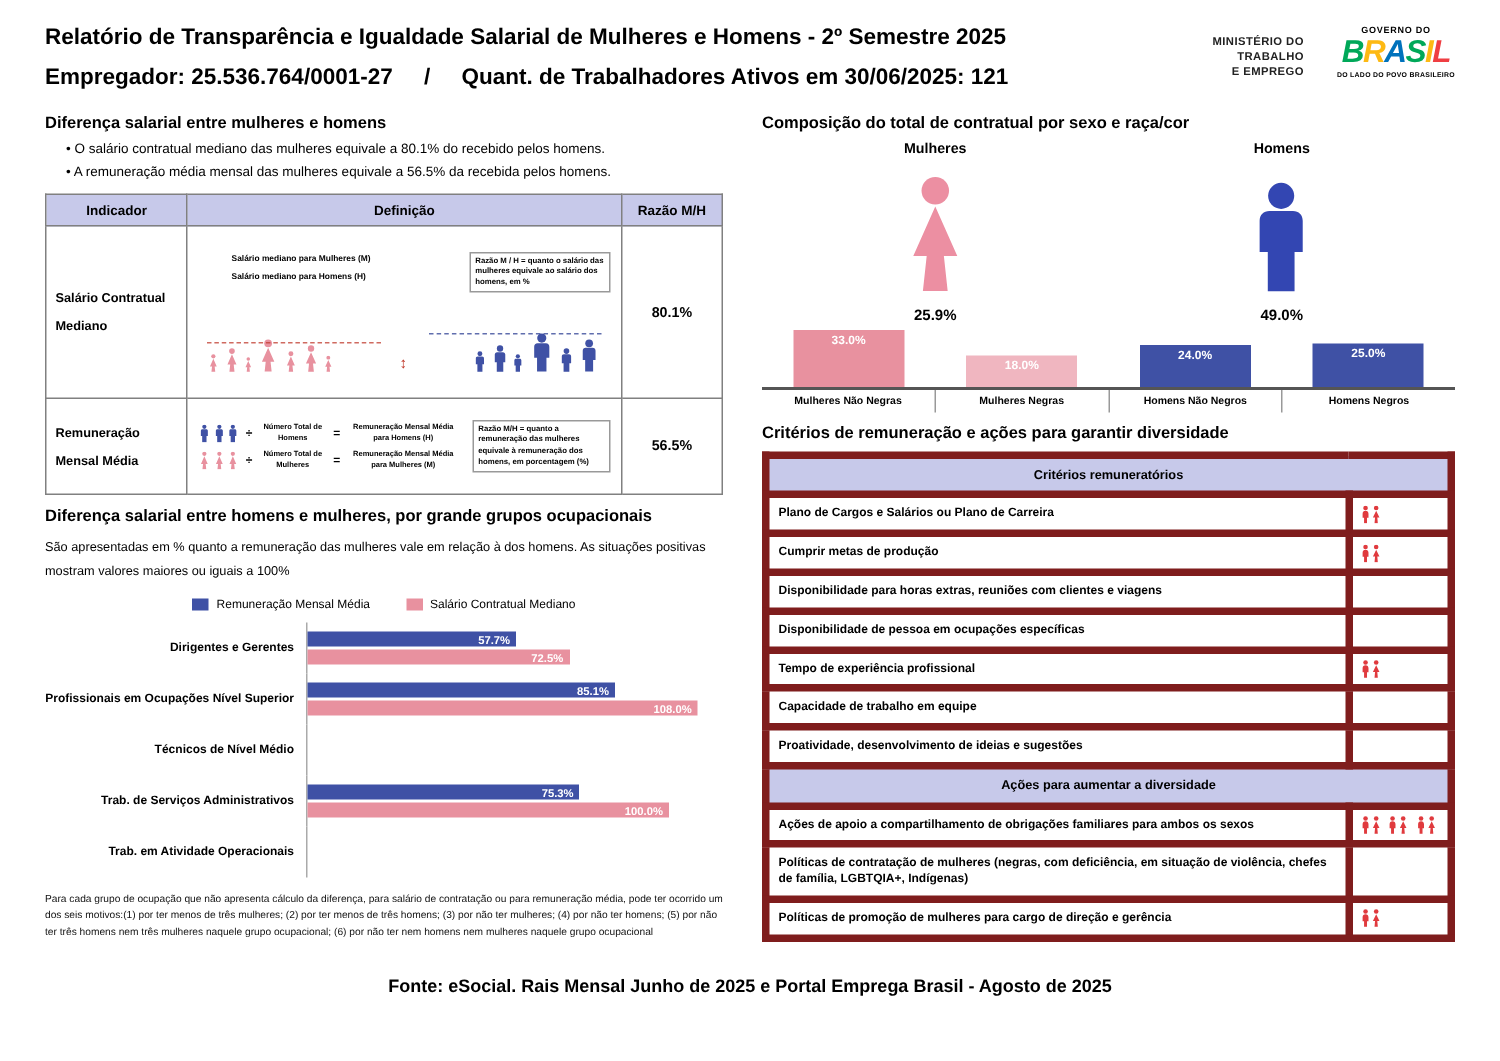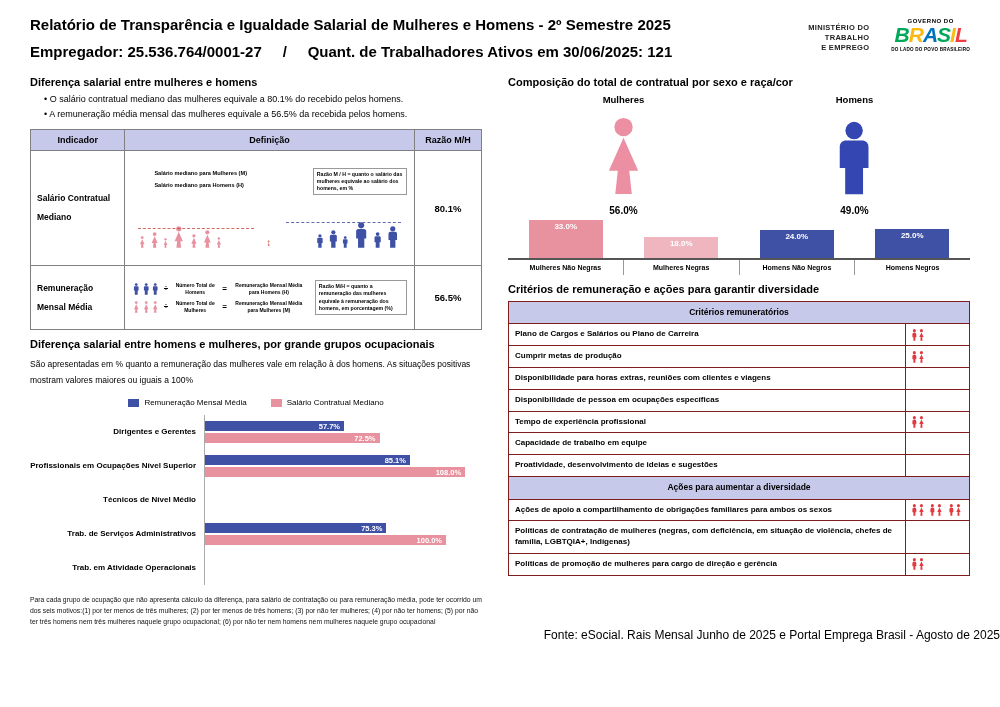--- a/index.html
+++ b/index.html
@@ -74,26 +74,26 @@
   .race-chart{}
   .r-bars{display:flex;align-items:flex-end;height:42px}
   .r-col{flex:1;display:flex;justify-content:center}
   .r-bar{width:74px;color:#fff;font-size:8px;font-weight:bold;text-align:center;padding-top:2px}
   .r-lbls{display:flex;border-top:2px solid #555}
   .r-lbl{flex:1;text-align:center;font-size:7px;font-weight:bold;padding:4px 2px;border-left:1px solid #999}
   .r-lbl:first-child{border-left:none}
 
   
   .crit-table{width:100%;border-collapse:collapse;margin-top:2px}
-  .crit-table td{border:1px solid #7f1d1d;font-size:8px;font-weight:bold;padding:5px 6px;line-height:1.35;vertical-align:middle}
+  .crit-table td{border:5px solid #7f1d1d;font-size:8px;font-weight:bold;padding:5px 6px;line-height:1.35;vertical-align:middle}
   tr.crit-head td{background:#c7c9ea;text-align:center;font-size:8.5px;padding:5px}
   td.crit-icons{width:42px;padding:2px 4px;white-space:nowrap}
 
   
-  .src{text-align:right;font-size:12px;font-weight:normal;}
+  .src{text-align:center;font-size:12px;font-weight:bold;margin-top:22px}
 </style>
 </head>
 <body>
 
 <div class="page">
 
   <header class="hdr">
     <div class="hdr-text">
       <div class="hdr-title">Relatório de Transparência e Igualdade Salarial de Mulheres e Homens - 2º Semestre 2025</div>
       <div class="hdr-sub">Empregador: 25.536.764/0001-27     /     Quant. de Trabalhadores Ativos em 30/06/2025: 121</div>
@@ -318,21 +318,21 @@
         <h3 class="sec">Composição do total de contratual por sexo e raça/cor</h3>
         <div class="gender-row">
           <div class="gender">
             <div class="glabel">Mulheres</div>
             <div class="gicon" id="icon-mulheres">
                 <svg viewBox="0 0 24 34" height="78" fill="#EC8FA2" style="display:block">
                   <circle cx="12" cy="4.4" r="4"></circle>
                   <path d="M12 9 L5.6 23.4 H9.5 L8.4 33.6 H15.6 L14.5 23.4 H18.4 Z"></path>
                 </svg>
               </div>
-            <div class="gval">56.0%</div>
+            <div class="gval">25.9%</div>
           </div>
           <div class="gender">
             <div class="glabel">Homens</div>
             <div class="gicon" id="icon-homens">
                 <svg viewBox="0 0 24 34" height="74" fill="#3346B2" style="display:block">
                   <circle cx="12" cy="4.4" r="4"></circle>
                   <path d="M8.4 9 h7.2 c1.8 0 3 1.2 3 3 v9.6 h-2.5 V33.6 H7.9 V21.6 H5.4 V12 c0-1.8 1.2-3 3-3 Z"></path>
                 </svg>
               </div>
             <div class="gval">49.0%</div>

